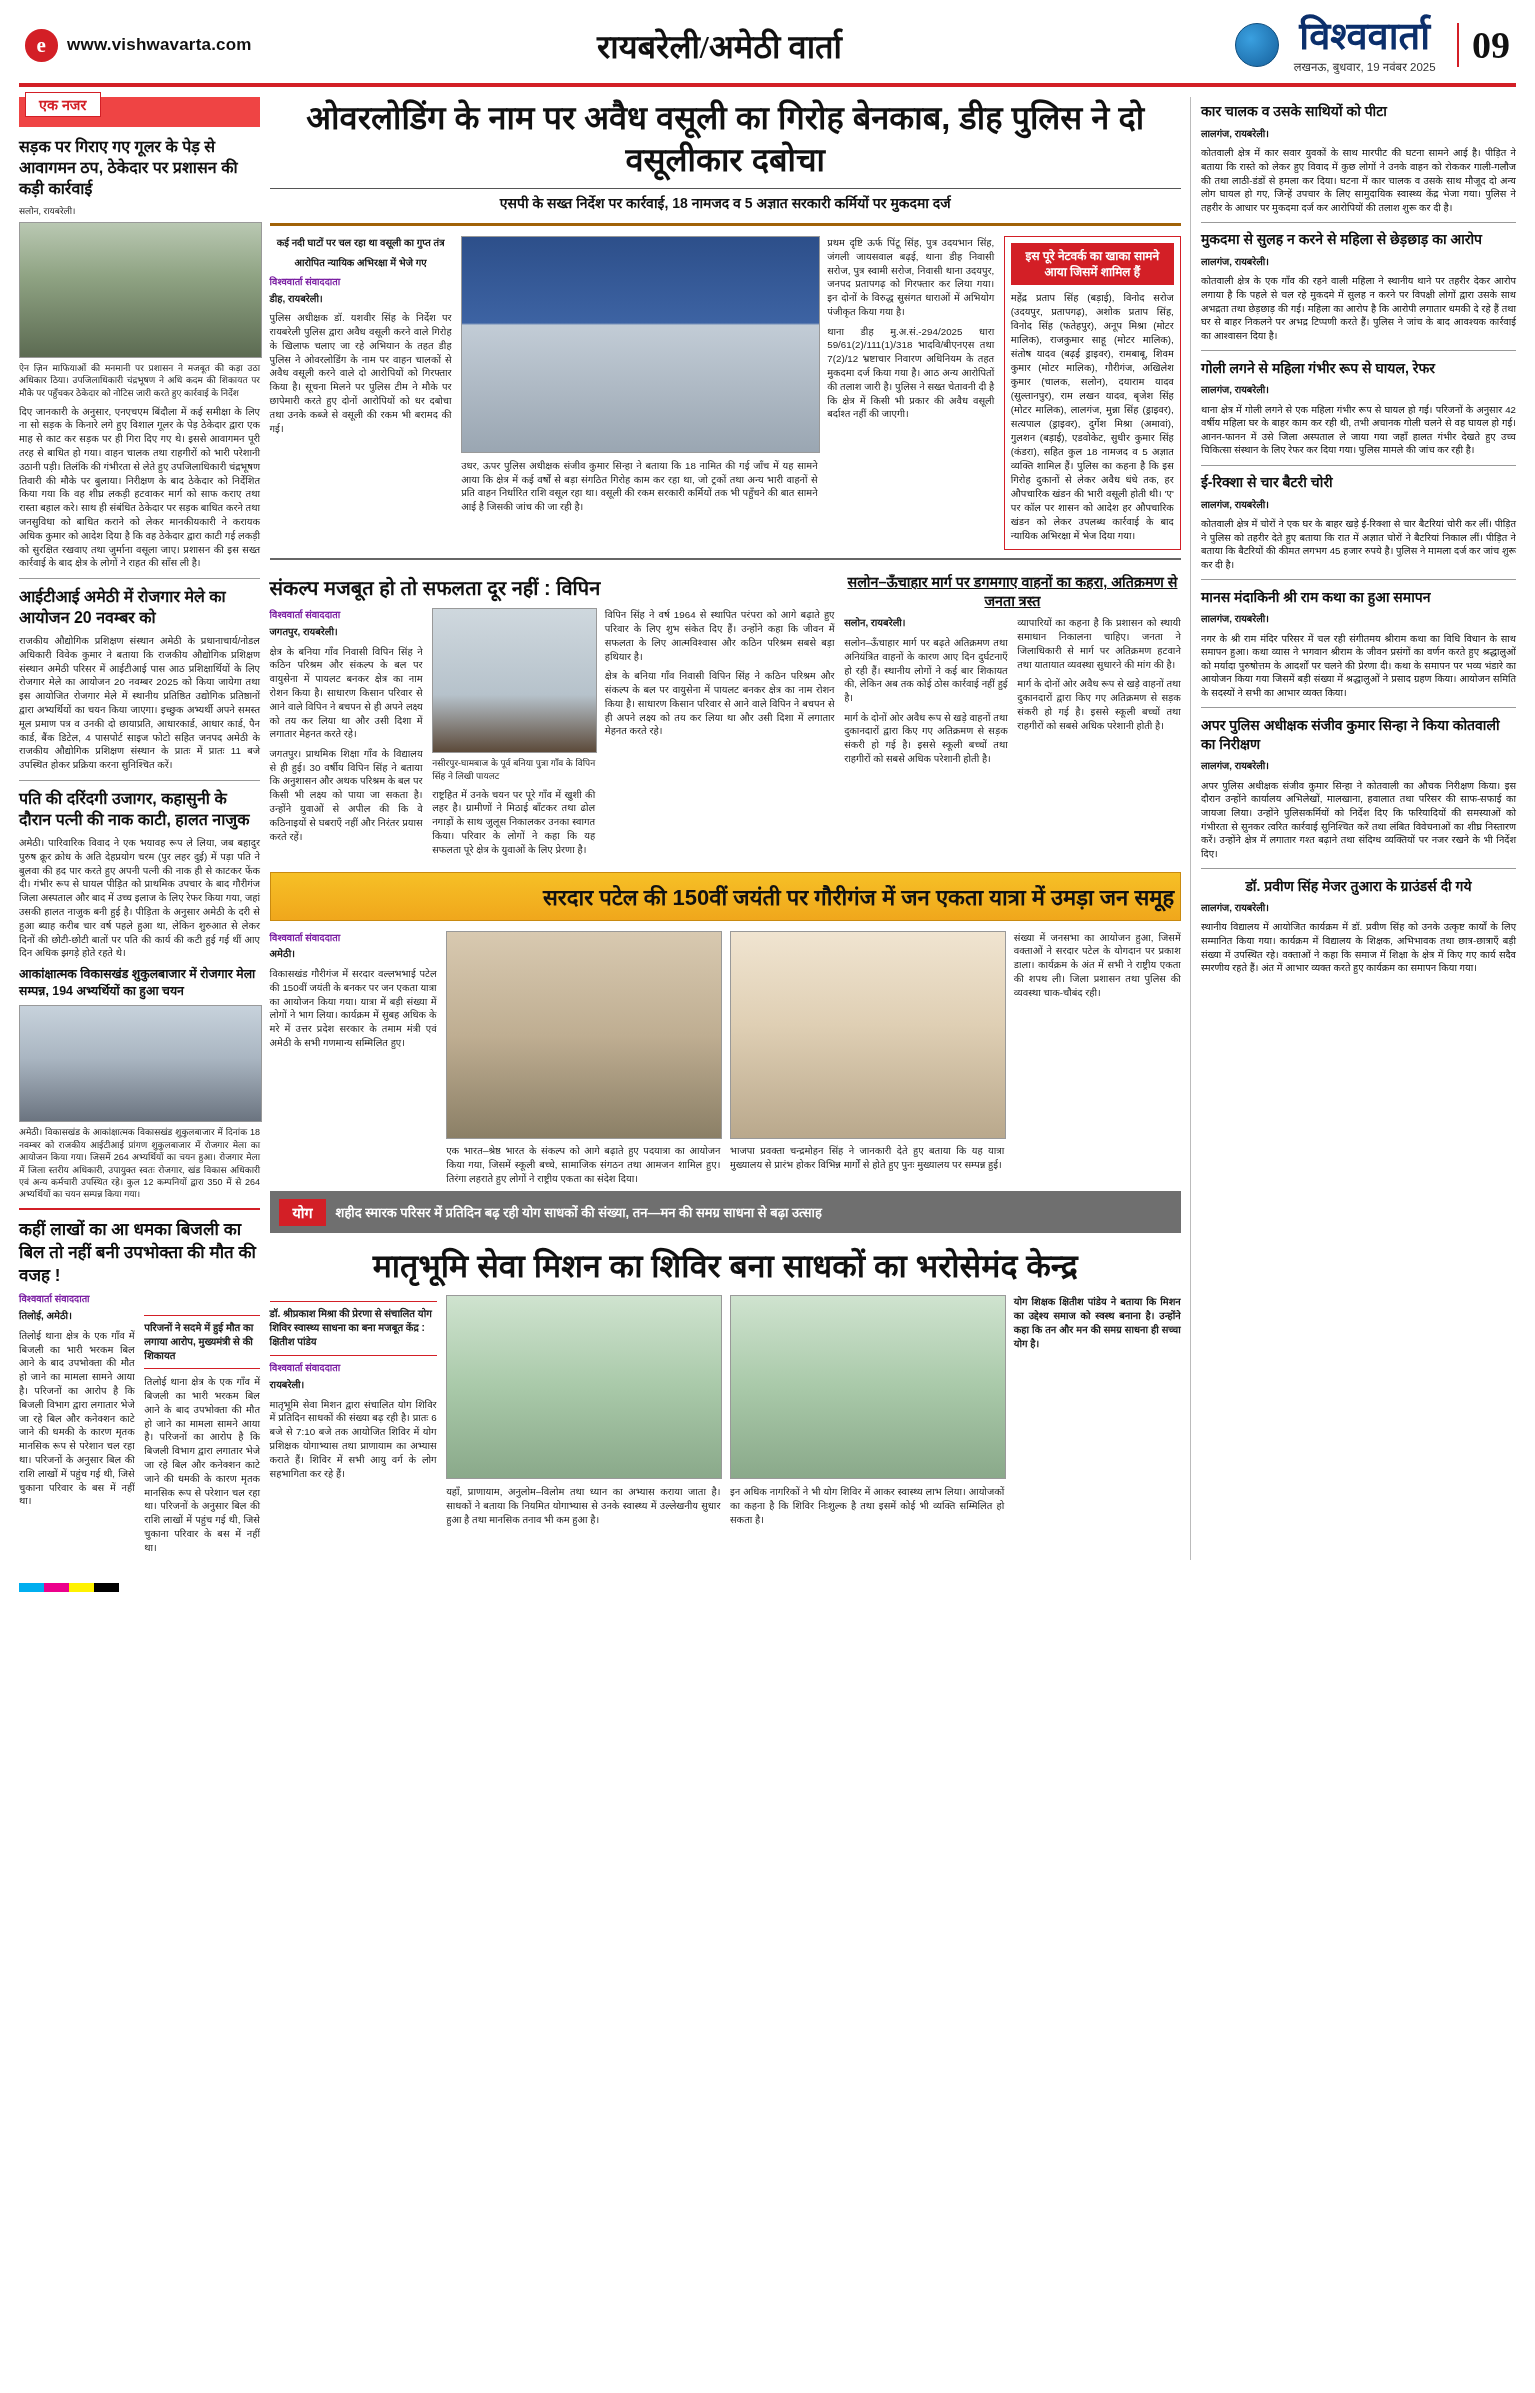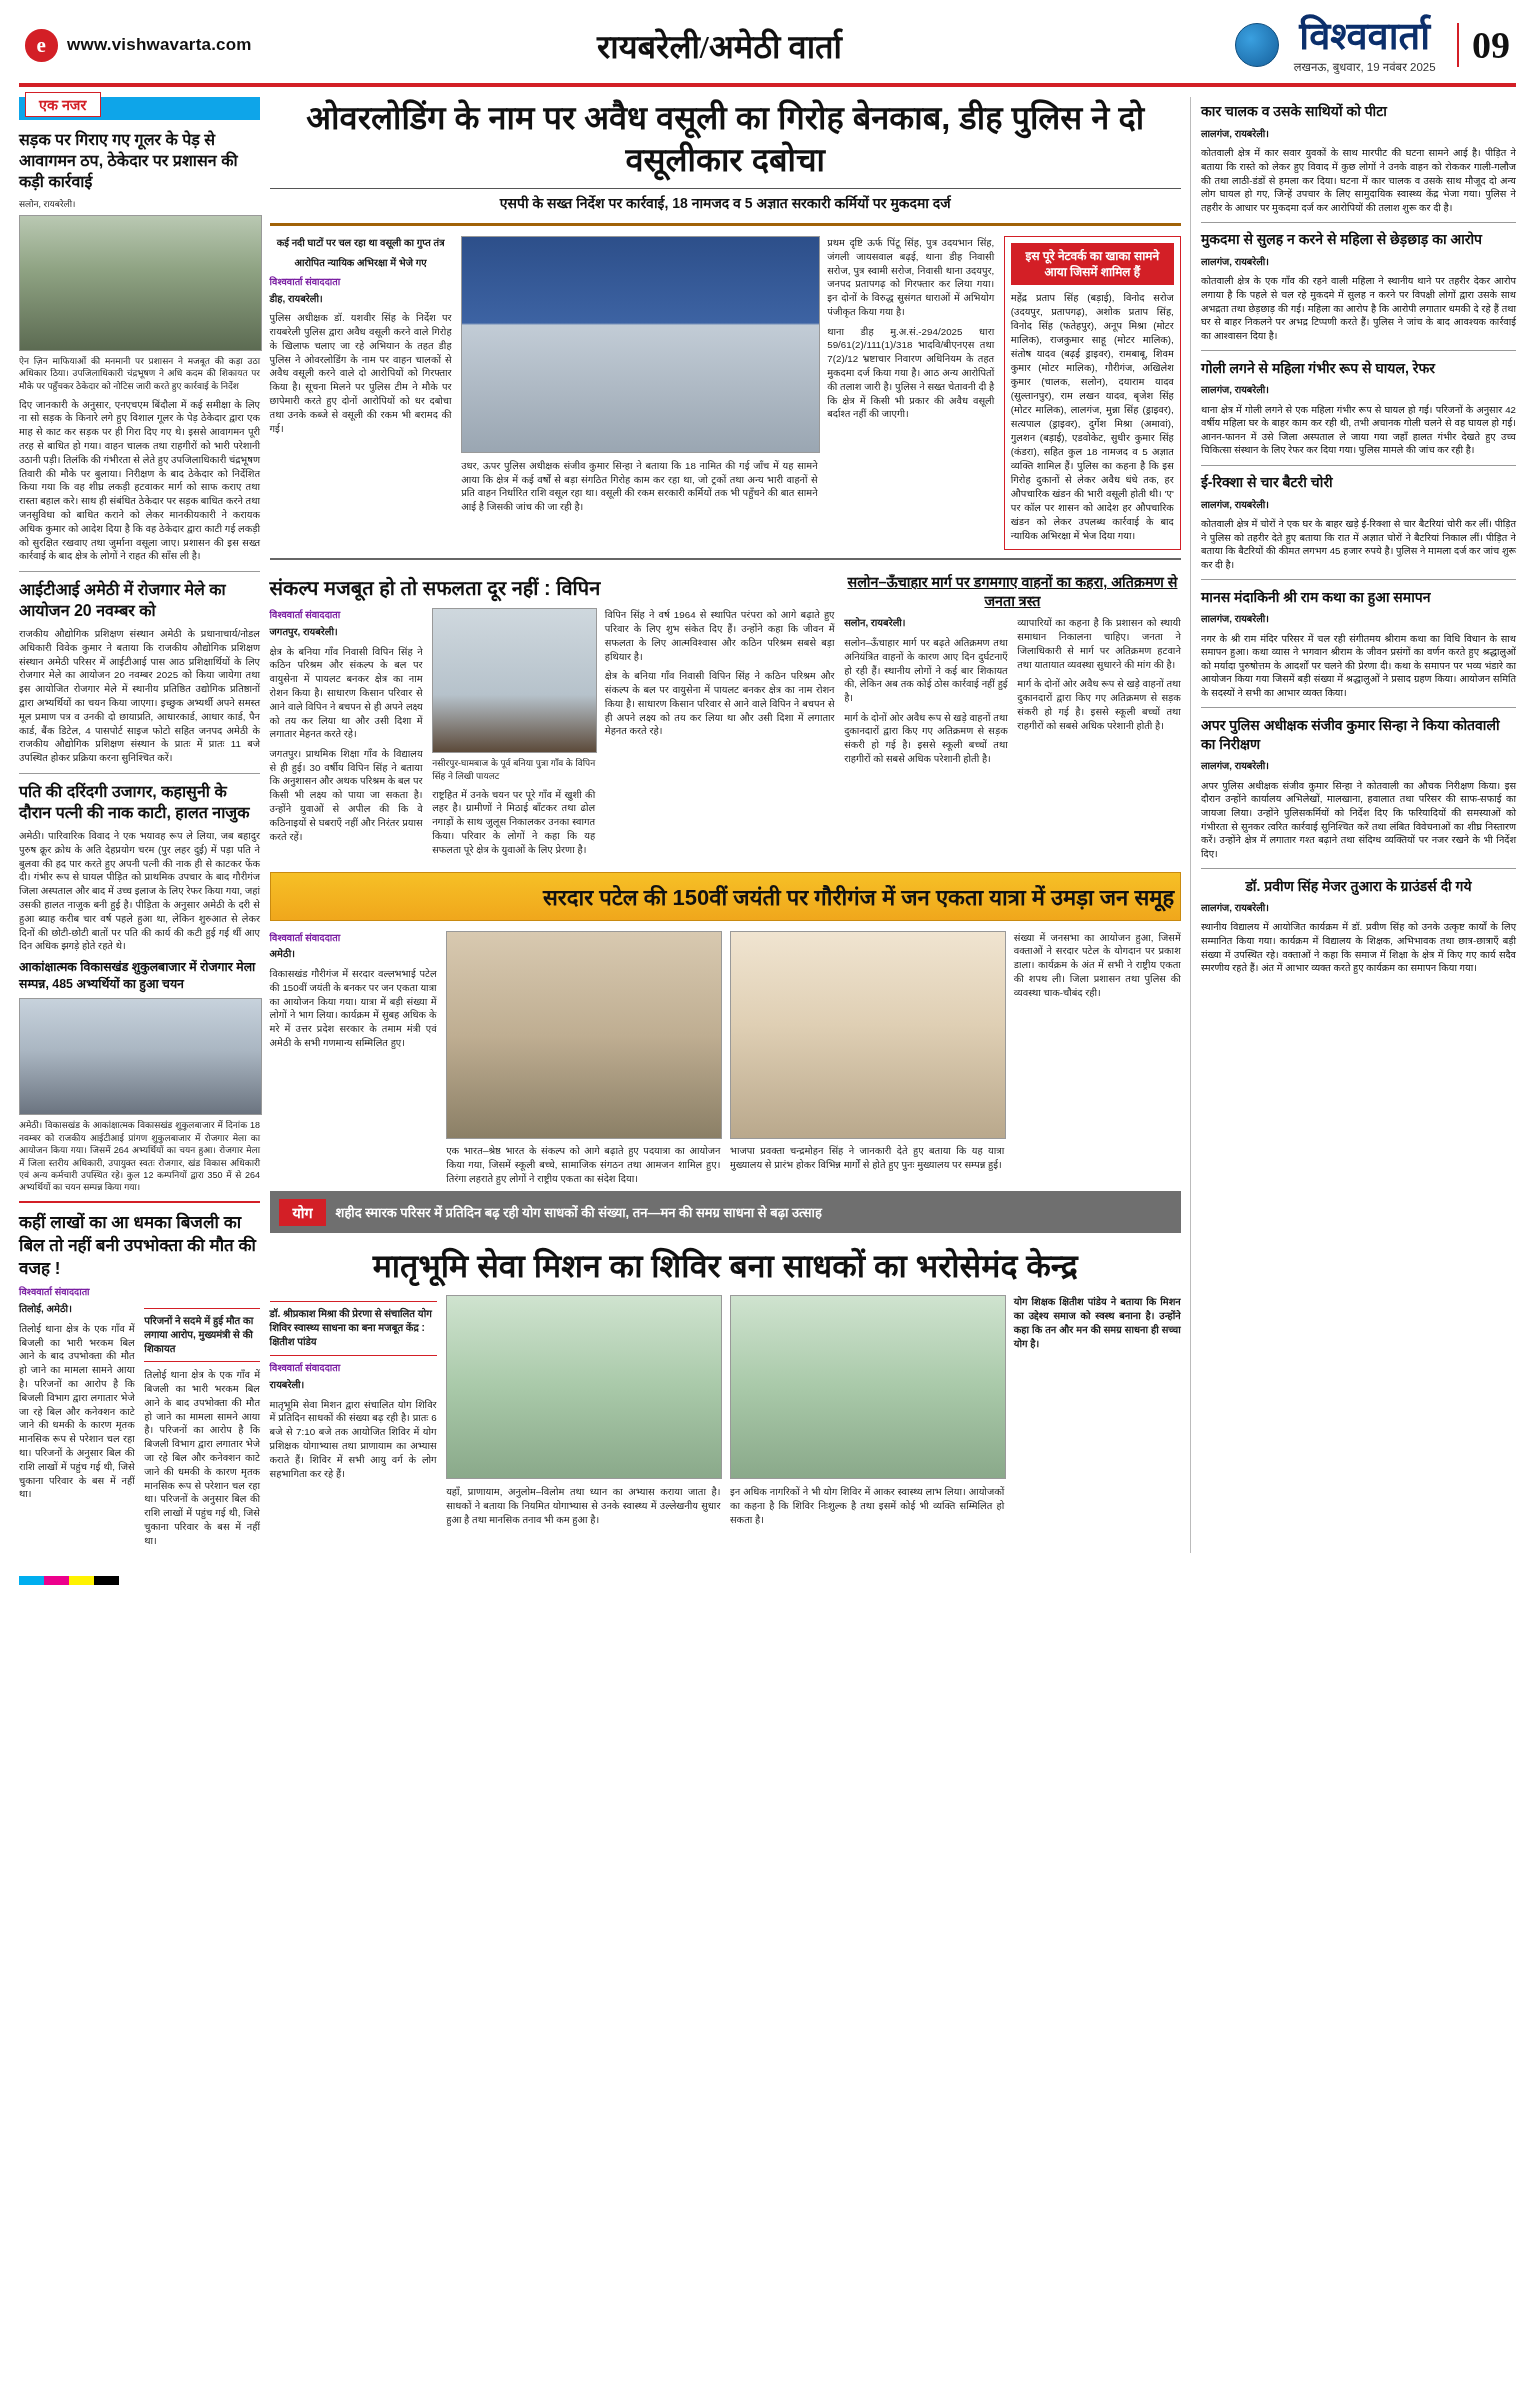--- a/index.html
+++ b/index.html
@@ -30,21 +30,21 @@
 
   
   .hindi{font-family:"Liberation Sans", sans-serif;}
   p.body{font-size:9.8px;line-height:13.8px;text-align:justify;margin:0 0 5.7px 0;color:#1a1a1a;}
   .byline{font-size:9.6px;font-weight:bold;color:#7a1fa2;margin:0 0 3.8px 0;}
   .dateline{font-weight:bold;}
   .hr-thin{border-top:1px solid #999;margin:7.6px 0;}
   .hr-dbl{border-top:2.9px double #666;margin:7.6px 0;}
 
   
-  .eknazar-head{background:#0ea5e9;height:23px;position:relative;margin-bottom:9.6px;}
+  .eknazar-head{background:#ef4444;height:30px;position:relative;margin-bottom:9.6px;}
   .eknazar-head span{position:absolute;left:5.7px;top:-4.8px;background:#fff;border:1px solid #d31f26;color:#d31f26;font-weight:bold;font-size:14.3px;padding:1.9px 13.4px;}
   .lhead{font-size:16px;font-weight:bold;line-height:21px;margin:5.7px 0 5.7px 0;color:#111;}
   .photo{width:100%;background:#b9c3c9;position:relative;overflow:hidden;border:1px solid #999;}
   .ph-cap{font-size:9px;line-height:12.4px;color:#222;margin:3.8px 0 5.7px 0;text-align:justify;}
   .redline{height:1.9px;background:#d31f26;margin:7.6px 0;}
   .ph-road{background:linear-gradient(#b9c8b2 0%,#8fa383 40%,#5c6b52 100%);}
   .ph-police{background:linear-gradient(#2d4f8a 0%,#3d63a3 40%,#c2ccd6 41%,#9aa6b2 100%);}
   .ph-portrait{background:linear-gradient(#cfd8de 0%,#b6c2cb 60%,#5c4a3a 100%);}
   .ph-rally{background:linear-gradient(#d8c9b0 0%,#bfae92 50%,#8b7f66 100%);}
   .ph-tent{background:linear-gradient(#f0e4d0 0%,#dfcfb4 45%,#b9a88c 100%);}
@@ -124,21 +124,21 @@
       <p class="body hindi">दिए जानकारी के अनुसार, एनएचएम बिंदौला में कई समीक्षा के लिए ना सो सड़क के किनारे लगे हुए विशाल गूलर के पेड़ ठेकेदार द्वारा एक माह से काट कर सड़क पर ही गिरा दिए गए थे। इससे आवागमन पूरी तरह से बाधित हो गया। वाहन चालक तथा राहगीरों को भारी परेशानी उठानी पड़ी। तिलंकि की गंभीरता से लेते हुए उपजिलाधिकारी चंद्रभूषण तिवारी की मौके पर बुलाया। निरीक्षण के बाद ठेकेदार को निर्देशित किया गया कि वह शीघ्र लकड़ी हटवाकर मार्ग को साफ कराए तथा रास्ता बहाल करे। साथ ही संबंधित ठेकेदार पर सड़क बाधित करने तथा जनसुविधा को बाधित कराने को लेकर मानकीयकारी ने करायक अधिक कुमार को आदेश दिया है कि वह ठेकेदार द्वारा काटी गई लकड़ी को सुरक्षित रखवाए तथा जुर्माना वसूला जाए। प्रशासन की इस सख्त कार्रवाई के बाद क्षेत्र के लोगों ने राहत की साँस ली है।</p>
 
       <div class="hr-thin"></div>
       <div class="lhead hindi">आईटीआई अमेठी में रोजगार मेले का आयोजन 20 नवम्बर को</div>
       <p class="body hindi">राजकीय औद्योगिक प्रशिक्षण संस्थान अमेठी के प्रधानाचार्य/नोडल अधिकारी विवेक कुमार ने बताया कि राजकीय औद्योगिक प्रशिक्षण संस्थान अमेठी परिसर में आईटीआई पास आठ प्रशिक्षार्थियों के लिए रोजगार मेले का आयोजन 20 नवम्बर 2025 को किया जायेगा तथा इस आयोजित रोजगार मेले में स्थानीय प्रतिष्ठित उद्योगिक प्रतिष्ठानों द्वारा अभ्यर्थियों का चयन किया जाएगा। इच्छुक अभ्यर्थी अपने समस्त मूल प्रमाण पत्र व उनकी दो छायाप्रति, आधारकार्ड, आधार कार्ड, पैन कार्ड, बैंक डिटेल, 4 पासपोर्ट साइज फोटो सहित जनपद अमेठी के राजकीय औद्योगिक प्रशिक्षण संस्थान के प्रातः में प्रातः 11 बजे उपस्थित होकर प्रक्रिया करना सुनिश्चित करें।</p>
 
       <div class="hr-thin"></div>
       <div class="lhead hindi">पति की दरिंदगी उजागर, कहासुनी के दौरान पत्नी की नाक काटी, हालत नाजुक</div>
       <p class="body hindi">अमेठी। पारिवारिक विवाद ने एक भयावह रूप ले लिया, जब बहादुर पुरुष क्रूर क्रोध के अति देहप्रयोग चरम (पुर लहर दुई) में पड़ा पति ने बुलवा की हद पार करते हुए अपनी पत्नी की नाक ही से काटकर फेंक दी। गंभीर रूप से घायल पीड़ित को प्राथमिक उपचार के बाद गौरीगंज जिला अस्पताल और बाद में उच्च इलाज के लिए रेफर किया गया, जहां उसकी हालत नाजुक बनी हुई है। पीड़िता के अनुसार अमेठी के दरी से हुआ ब्याह करीब चार वर्ष पहले हुआ था, लेकिन शुरुआत से लेकर दिनों की छोटी-छोटी बातों पर पति की कार्य की कटी हुई गई थीं आए दिन अधिक झगड़े होते रहते थे।</p>
 
-      <div class="lhead hindi" style="font-size:12.4px;line-height:17px;">आकांक्षात्मक विकासखंड शुकुलबाजार में रोजगार मेला सम्पन्न, 485 अभ्यर्थियों का हुआ चयन</div>
+      <div class="lhead hindi" style="font-size:12.4px;line-height:17px;">आकांक्षात्मक विकासखंड शुकुलबाजार में रोजगार मेला सम्पन्न, 194 अभ्यर्थियों का हुआ चयन</div>
       <div class="photo ph-crowd" style="height:115px;"></div>
       <div class="ph-cap hindi">अमेठी। विकासखंड के आकांक्षात्मक विकासखंड शुकुलबाजार में दिनांक 18 नवम्बर को राजकीय आईटीआई प्रांगण शुकुलबाजार में रोजगार मेला का आयोजन किया गया। जिसमें 264 अभ्यर्थियों का चयन हुआ। रोजगार मेला में जिला स्तरीय अधिकारी, उपायुक्त स्वतः रोजगार, खंड विकास अधिकारी एवं अन्य कर्मचारी उपस्थित रहे। कुल 12 कम्पनियों द्वारा 350 में से 264 अभ्यर्थियों का चयन सम्पन्न किया गया।</div>
 
       <div class="redline"></div>
       <div class="lhead hindi" style="font-size:17px;line-height:23px;">कहीं लाखों का आ धमका बिजली का बिल तो नहीं बनी उपभोक्ता की मौत की वजह !</div>
       <div class="byline hindi">विश्ववार्ता संवाददाता</div>
       <div class="cols2">
         <div class="c">
           <p class="body hindi"><span class="dateline">तिलोई, अमेठी।</span></p>
           <p class="body hindi">तिलोई थाना क्षेत्र के एक गाँव में बिजली का भारी भरकम बिल आने के बाद उपभोक्ता की मौत हो जाने का मामला सामने आया है। परिजनों का आरोप है कि बिजली विभाग द्वारा लगातार भेजे जा रहे बिल और कनेक्शन काटे जाने की धमकी के कारण मृतक मानसिक रूप से परेशान चल रहा था। परिजनों के अनुसार बिल की राशि लाखों में पहुंच गई थी, जिसे चुकाना परिवार के बस में नहीं था।</p>

